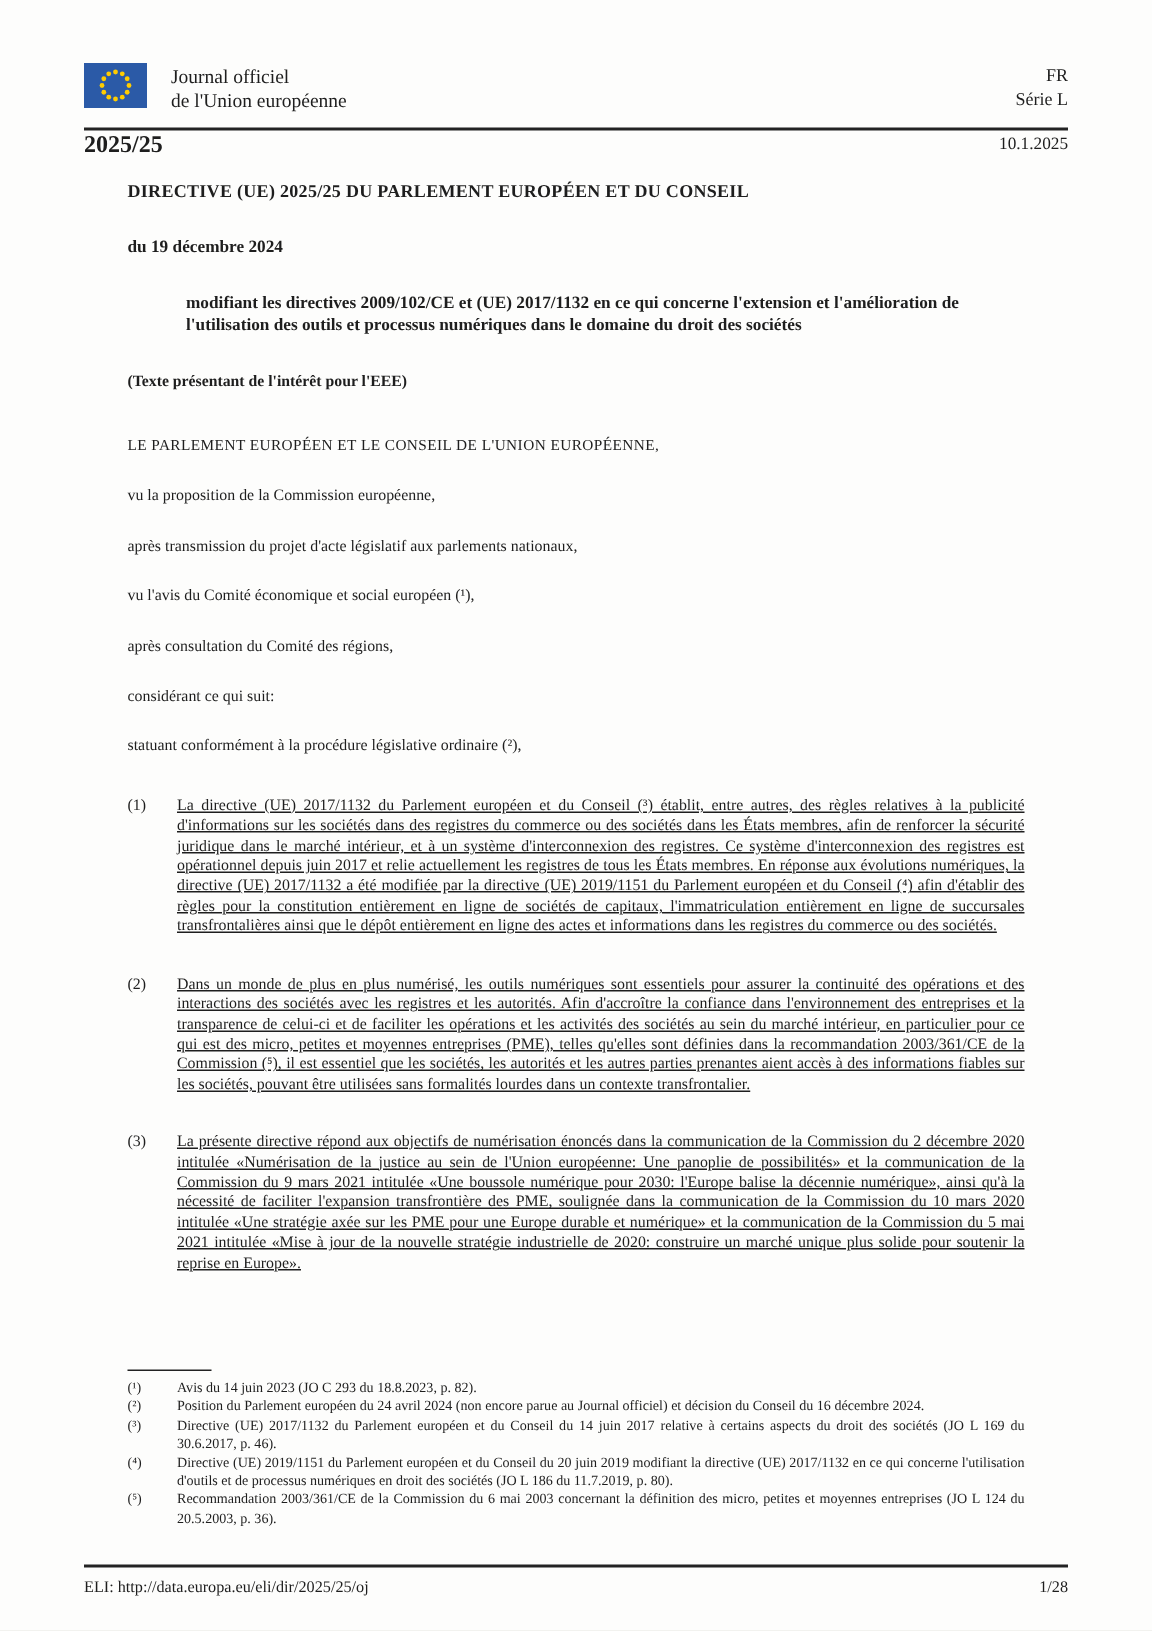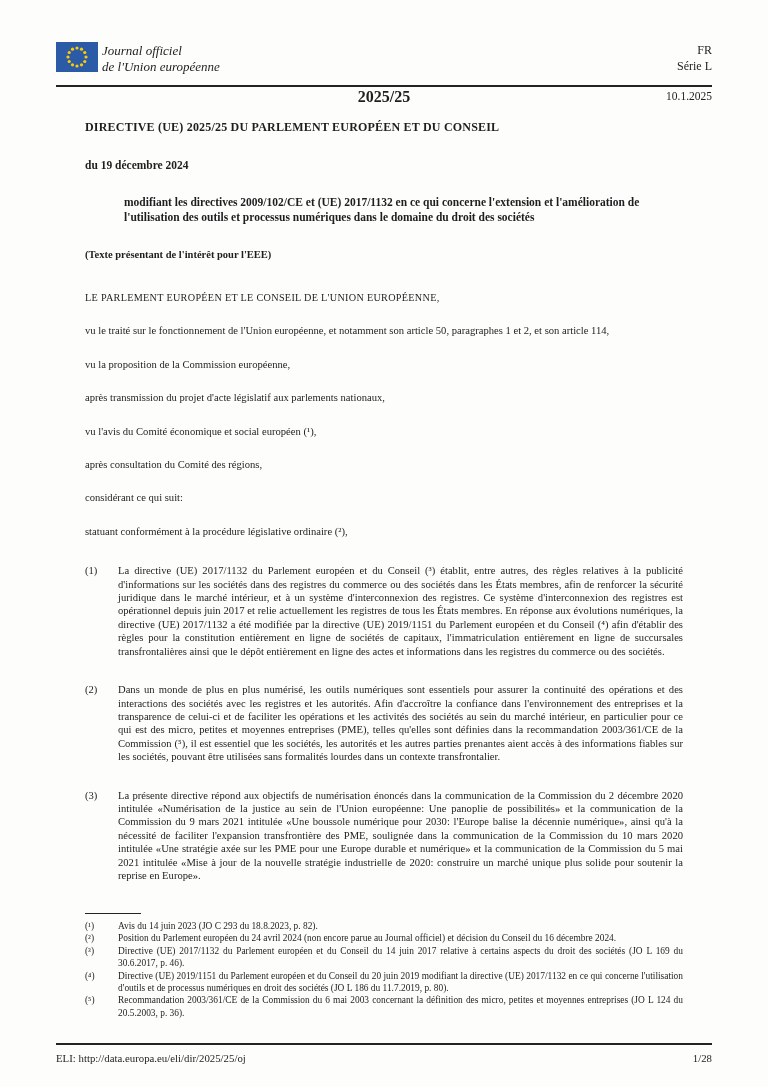--- a/index.html
+++ b/index.html
@@ -12,42 +12,42 @@
     color:#1e1e1e;
     overflow:hidden;
     box-sizing:border-box;
   }
   
   .header{
     position:absolute;left:56px;right:56px;top:42px;
     display:flex;justify-content:space-between;align-items:flex-start;
     padding-bottom:10px;border-bottom:2.5px solid #232323;
   }
-  .header-left{display:flex;align-items:flex-start;gap:4px;font-style:italic;}
+  .header-left{display:flex;align-items:flex-start;gap:16px;}
   .flag{width:42px;height:30px;display:block;}
   .journal-title{font-size:13px;line-height:1.22;padding-top:1px;}
   .header-right{text-align:right;font-size:12px;line-height:1.3;padding-top:1px;}
   
   .subheader{position:absolute;left:56px;right:56px;top:88px;height:26px;}
-  .doc-number{position:absolute;left:0;right:0;text-align:center;font-weight:bold;font-size:16px;}
+  .doc-number{position:absolute;left:0;right:0;text-align:left;font-weight:bold;font-size:16px;}
   .issue-date{position:absolute;right:0;top:2px;font-size:11.5px;text-align:right;}
   
   .titleblock{position:absolute;left:85px;right:85px;top:120px;}
   .t1{font-weight:bold;font-size:12px;letter-spacing:.2px;}
   .t2{font-weight:bold;font-size:11.5px;margin-top:24px;}
   .t3{font-weight:bold;font-size:11.5px;line-height:14.5px;margin:24px auto 0;max-width:520px;}
   .t4{font-weight:bold;font-size:10.5px;margin-top:25px;}
   
   .bodytext{position:absolute;left:85px;right:85px;top:291px;font-size:10.6px;line-height:13.4px;text-align:justify;}
   .pre-par{margin:0 0 20px 0;}
   .pre-par.caps{font-size:10.2px;letter-spacing:.3px;}
   .recitals{margin-top:26px;}
   .recital{display:flex;margin-bottom:25px;}
   .recital .num{width:33px;flex:0 0 33px;}
-  .recital .rtext{flex:1;text-align:justify;}
+  .recital .rtext{flex:1;text-align:justify;text-decoration:underline;}
   
   .footnotes{position:absolute;left:85px;right:85px;top:913px;font-size:9.4px;line-height:12.4px;}
   .fn-rule{width:56px;border-top:1.6px solid #232323;margin-bottom:6px;}
   .footnote{display:flex;}
   .footnote .fmark{width:33px;flex:0 0 33px;}
   .footnote .ftext{flex:1;text-align:justify;}
   
   .footer{
     position:absolute;left:56px;right:56px;top:1043px;
     border-top:2.5px solid #232323;padding-top:7px;
@@ -96,21 +96,20 @@
 
   <div class="titleblock">
     <div class="t1">DIRECTIVE (UE) 2025/25 DU PARLEMENT EUROPÉEN ET DU CONSEIL</div>
     <div class="t2">du 19 décembre 2024</div>
     <div class="t3">modifiant les directives 2009/102/CE et (UE) 2017/1132 en ce qui concerne l'extension et l'amélioration de l'utilisation des outils et processus numériques dans le domaine du droit des sociétés</div>
     <div class="t4">(Texte présentant de l'intérêt pour l'EEE)</div>
   </div>
 
   <div class="bodytext">
     <p class="pre-par caps">LE PARLEMENT EUROPÉEN ET LE CONSEIL DE L'UNION EUROPÉENNE,</p>
-    <p class="pre-par">vu le traité sur le fonctionnement de l'Union européenne, et notamment son article 50, paragraphes 1 et 2, et son article 114,</p>
     <p class="pre-par">vu la proposition de la Commission européenne,</p>
     <p class="pre-par">après transmission du projet d'acte législatif aux parlements nationaux,</p>
     <p class="pre-par">vu l'avis du Comité économique et social européen (¹),</p>
     <p class="pre-par">après consultation du Comité des régions,</p>
     <p class="pre-par">considérant ce qui suit:</p>
     <p class="pre-par">statuant conformément à la procédure législative ordinaire (²),</p>
 
     <div class="recitals">
       <div class="recital">
         <span class="num">(1)</span>

